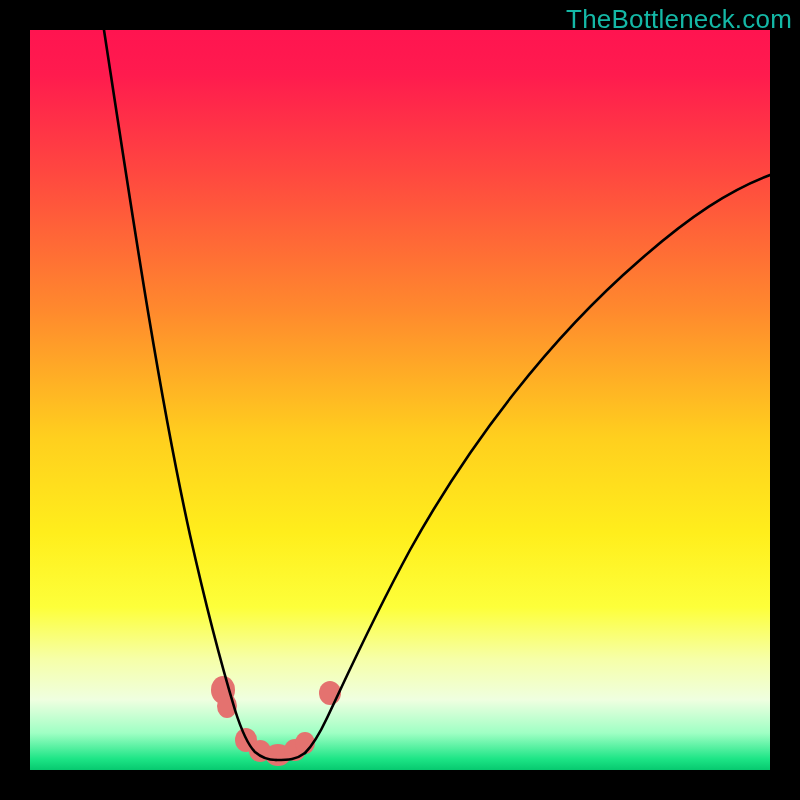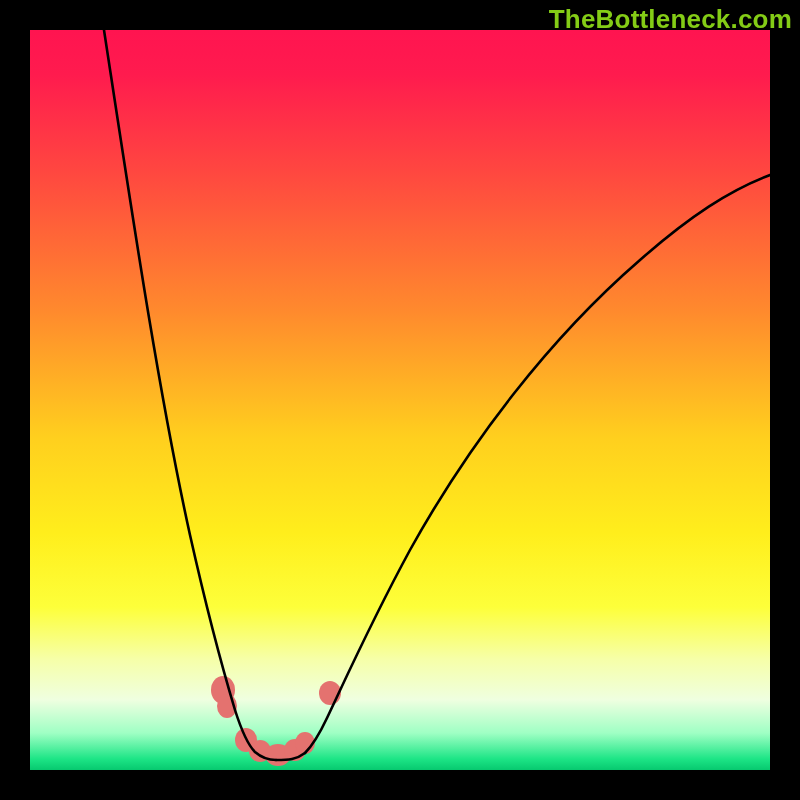--- a/index.html
+++ b/index.html
@@ -20,23 +20,23 @@
     overflow: hidden;
   }
   .gradient {
     position: absolute;
     left: 0; top: 0; width: 100%; height: 100%;
   }
   .watermark {
     position: absolute;
     top: 4px;
     right: 8px;
-    color: #84cc16;
+    color: #14b8a6;
     font-size: 26px;
-    font-weight: 700;
+    font-weight: 400;
     letter-spacing: 0.2px;
     user-select: none;
   }
   svg.curves {
     position: absolute;
     left: 0; top: 0;
     width: 100%; height: 100%;
     overflow: visible;
   }
 </style>

